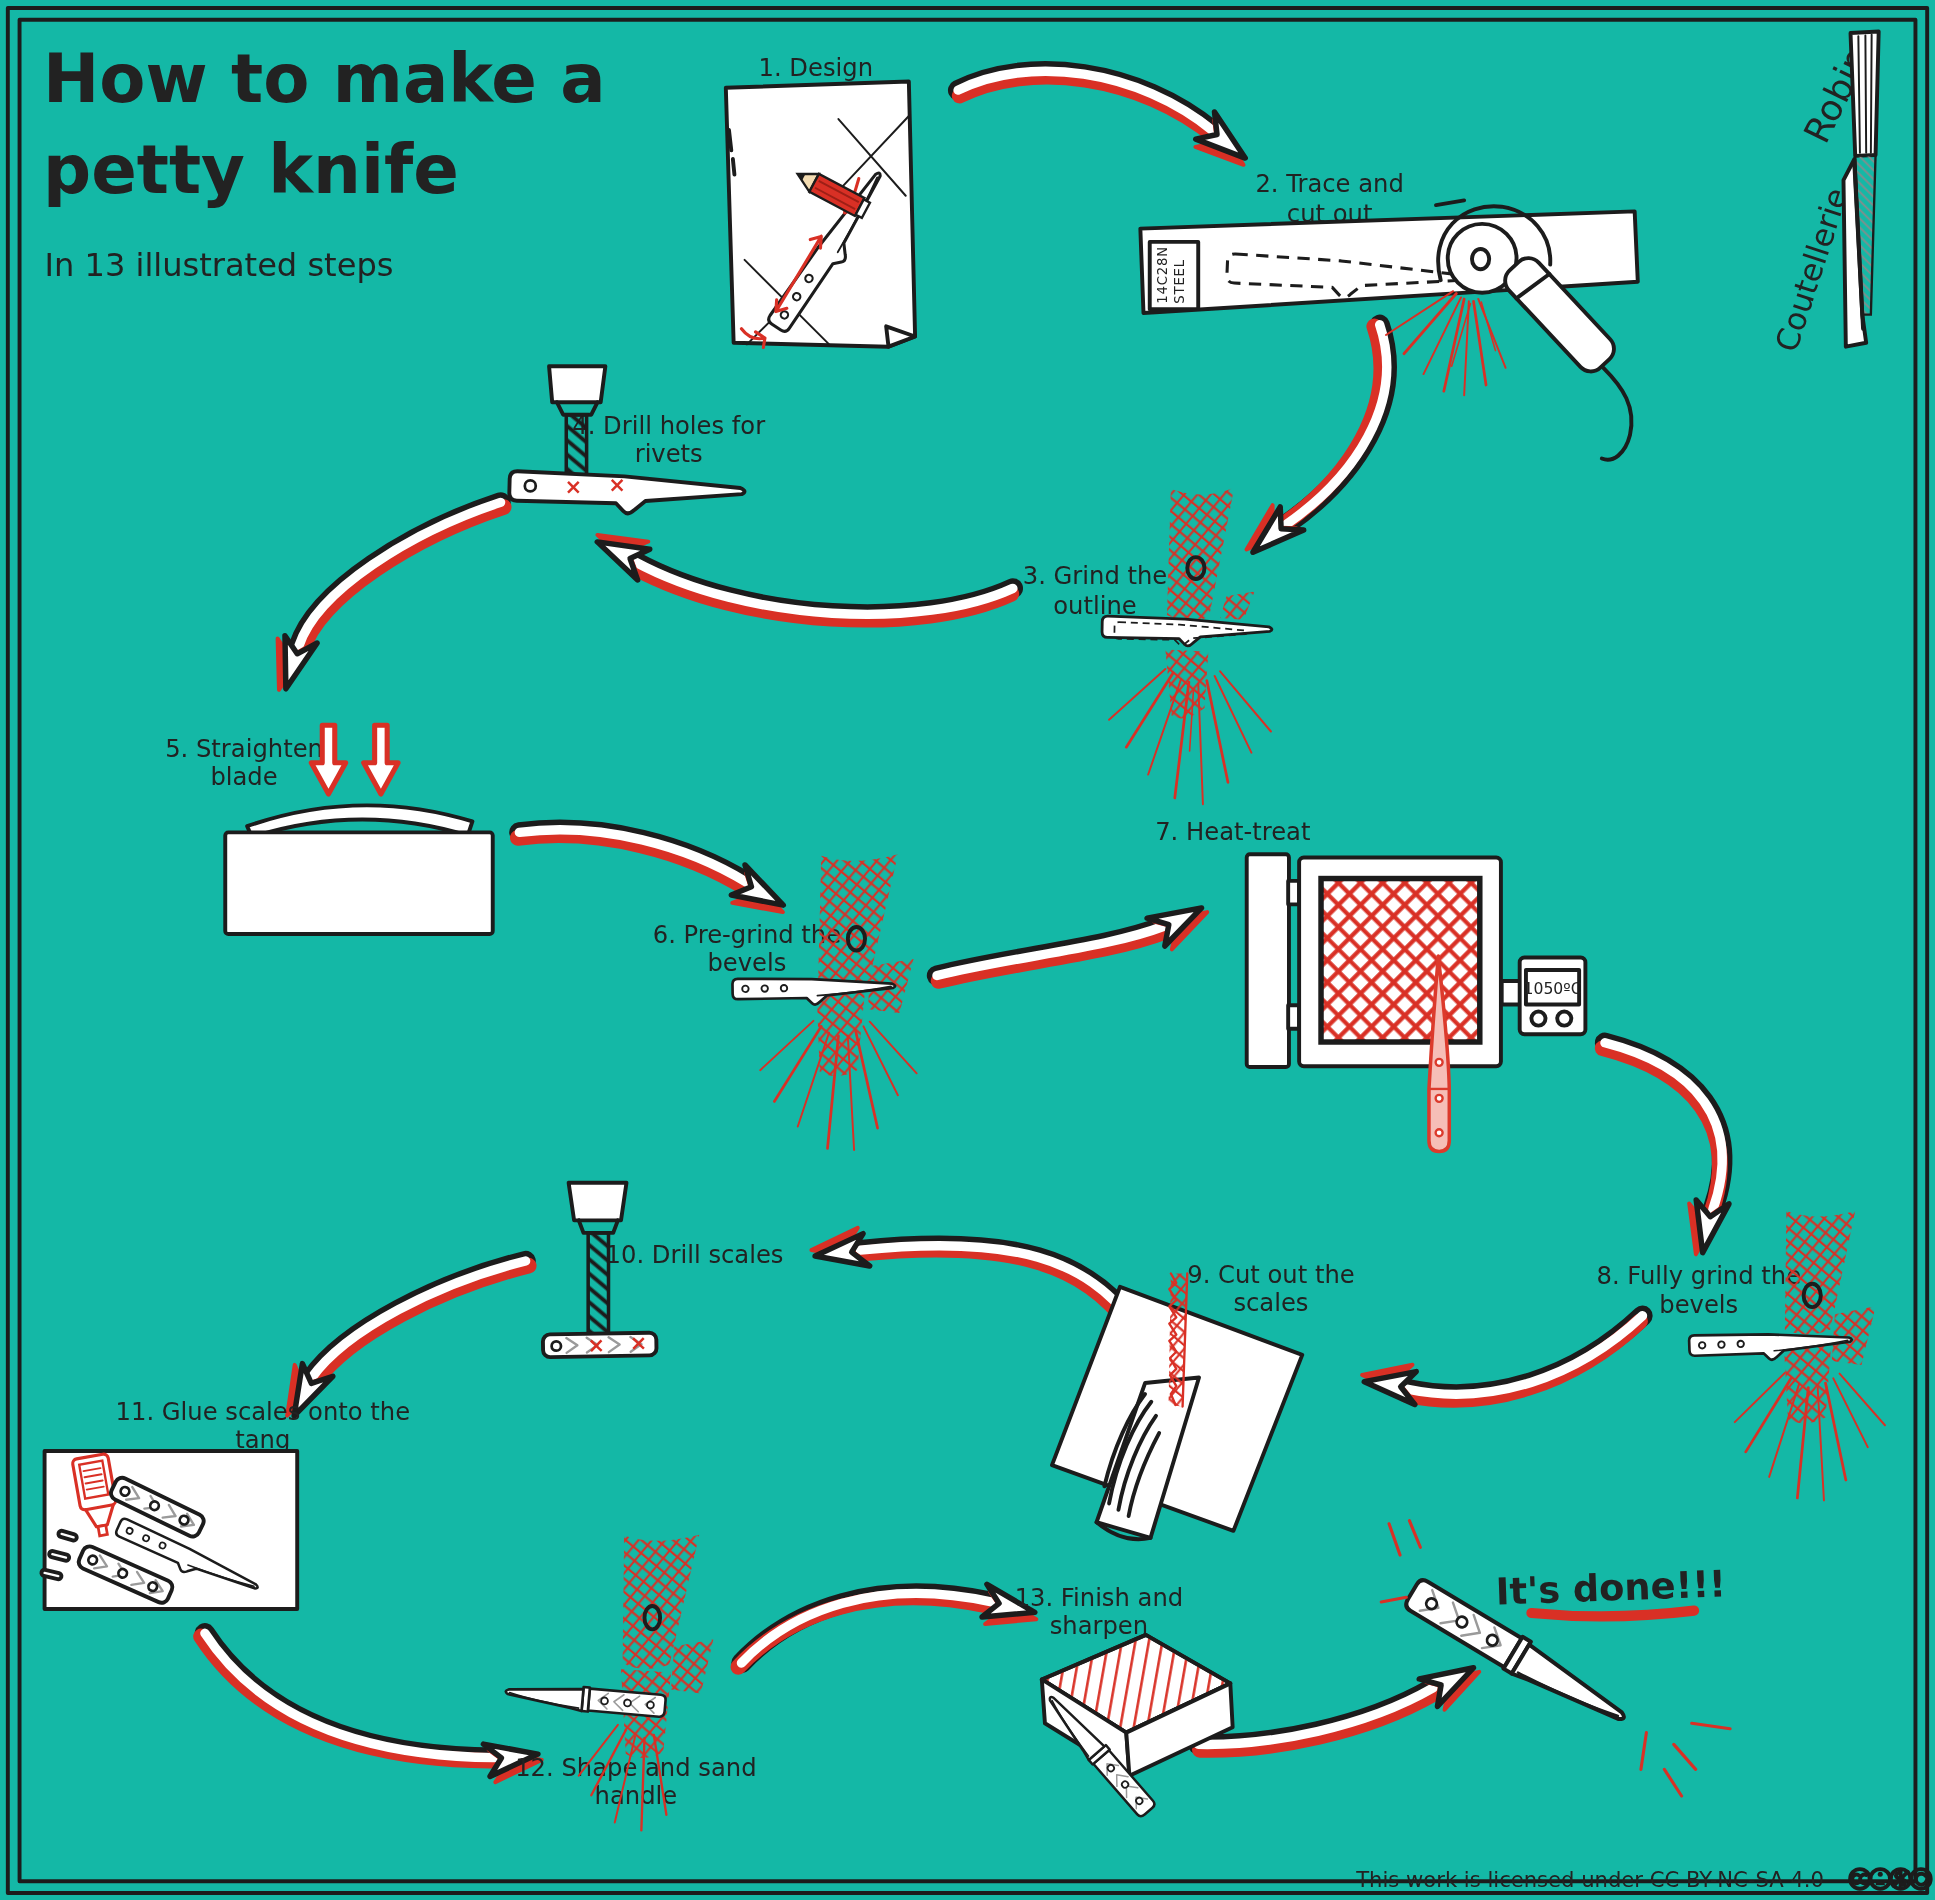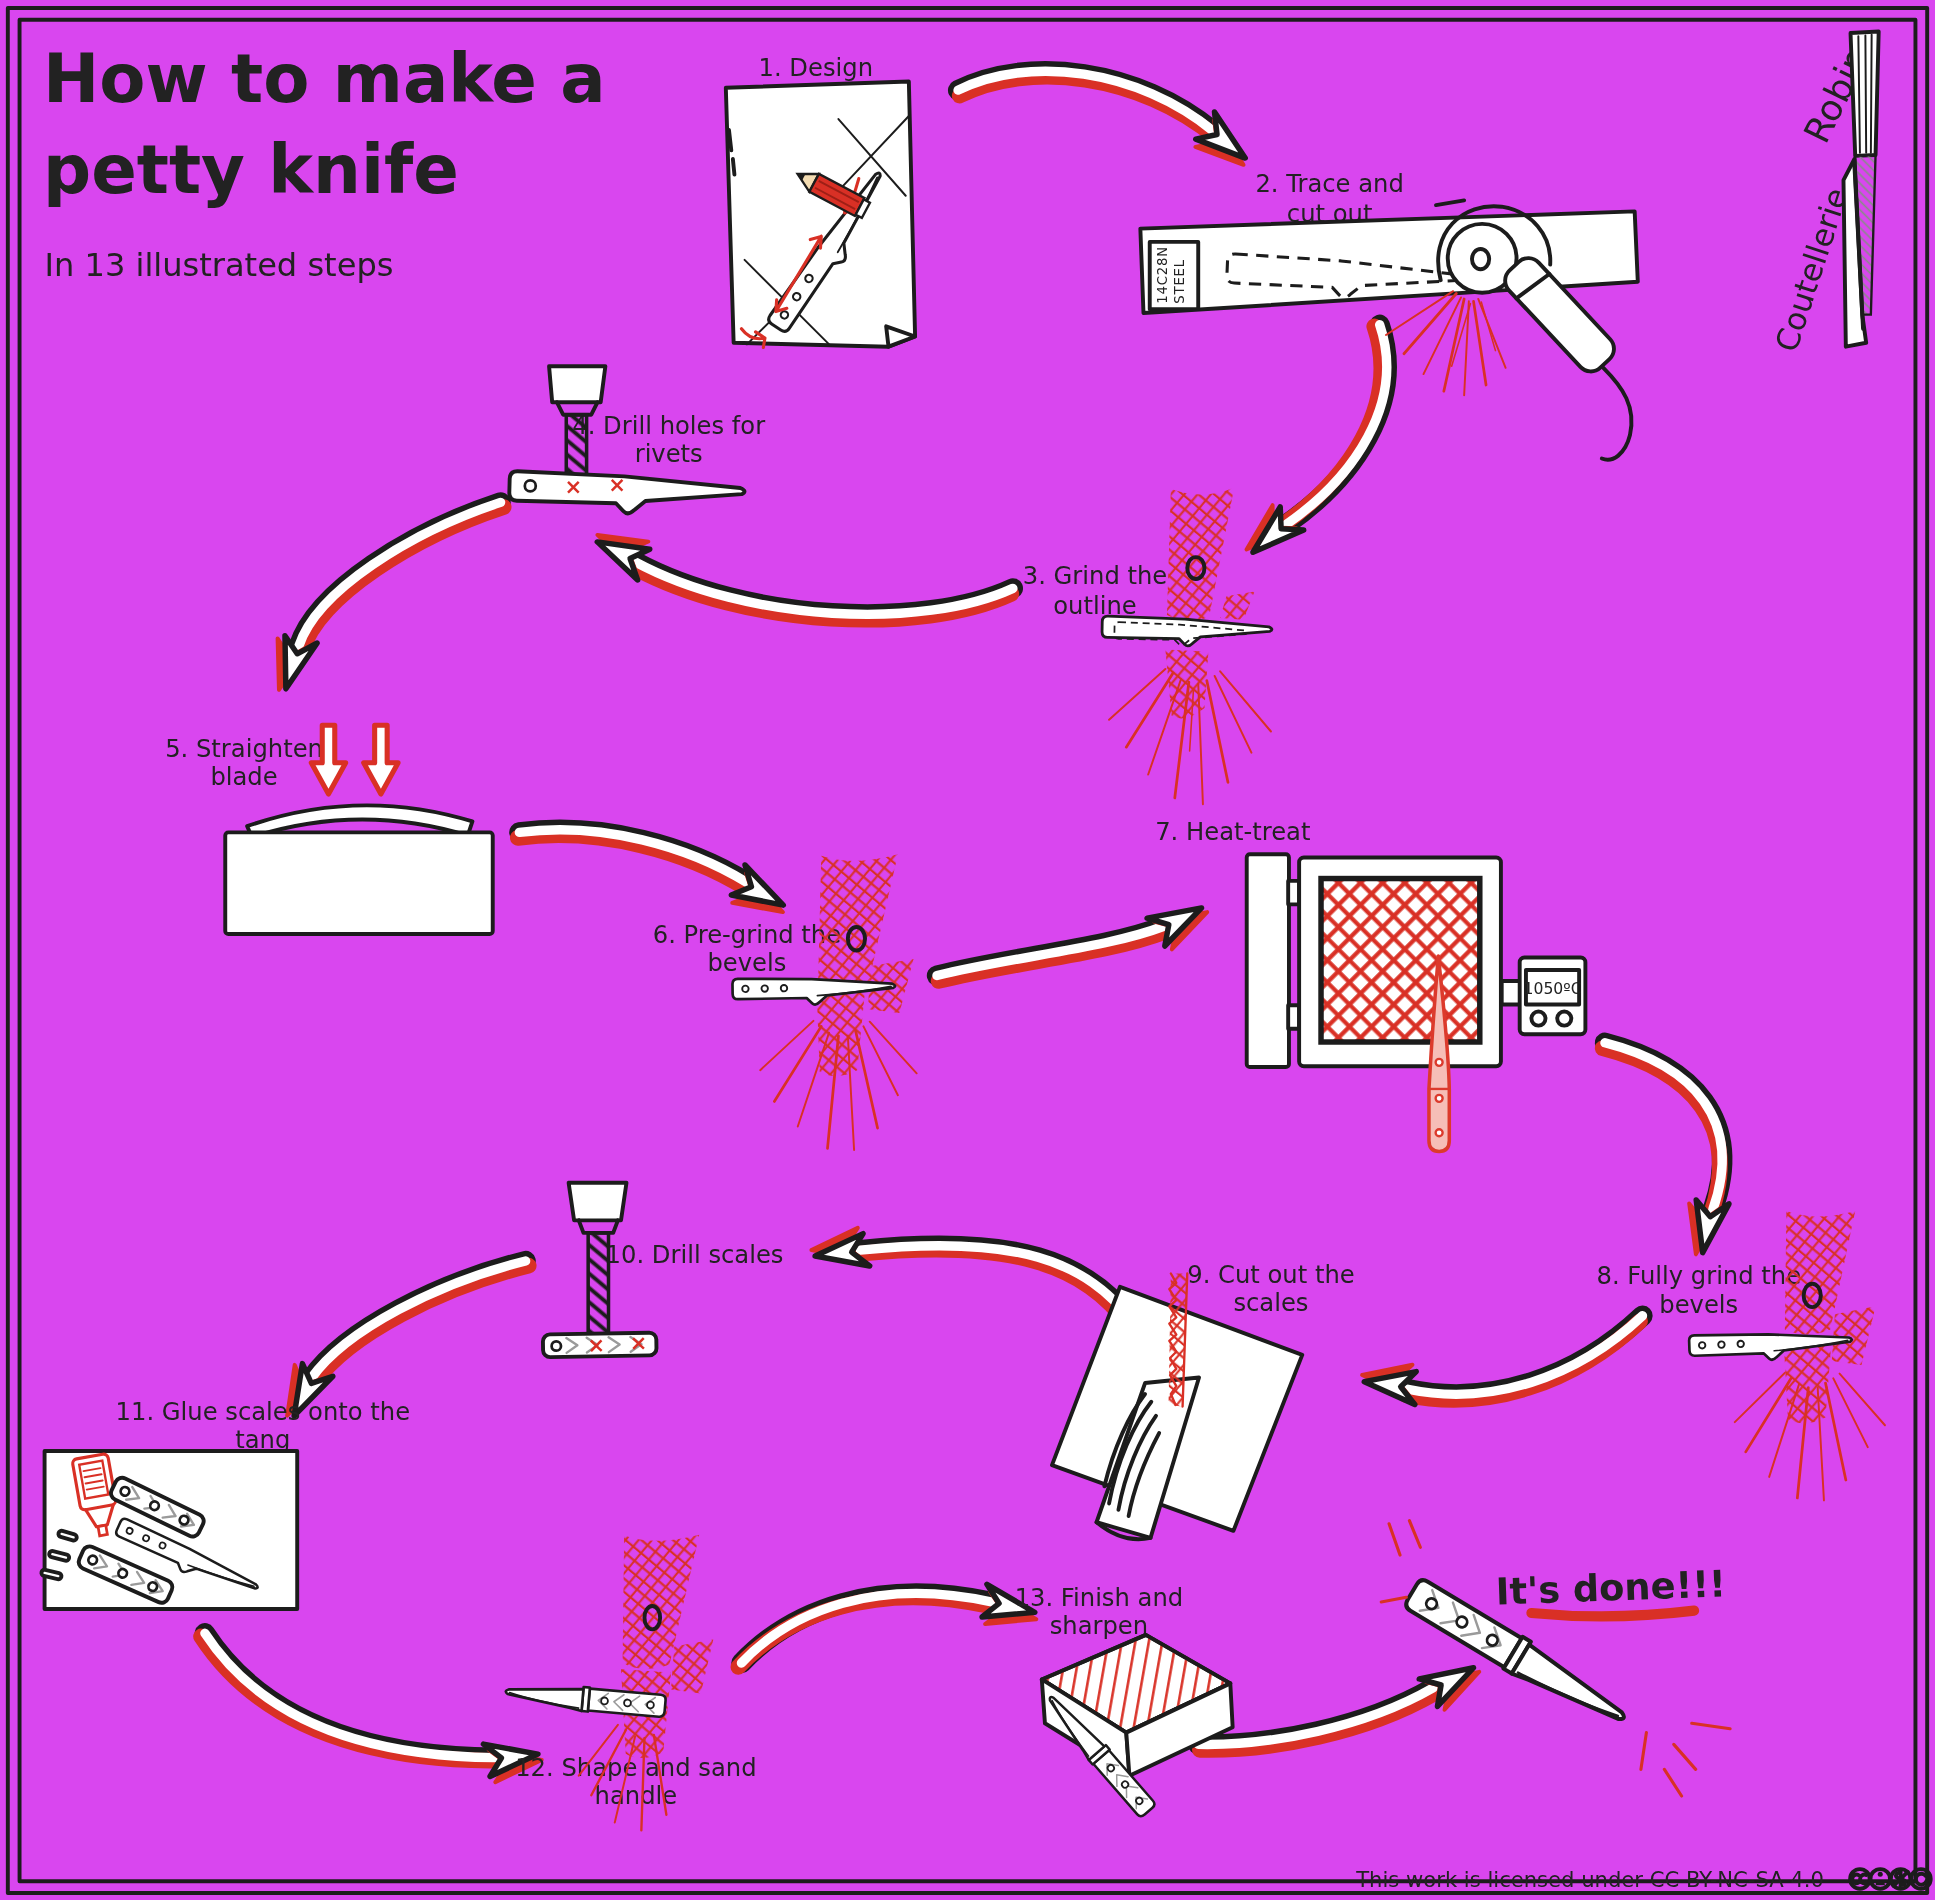--- a/index.html
+++ b/index.html
@@ -1,16 +1,16 @@
 <!DOCTYPE html>
 <html style="font-size:12.5px"><head>
 <meta charset="utf-8">
 <style>
   html,body{margin:0;padding:0;background:#fff;}
-  #poster{position:relative;width:1935px;height:1901px;background:#d946ef;overflow:hidden;}
+  #poster{position:relative;width:1935px;height:1901px;background:#14b8a6;overflow:hidden;}
   svg{position:absolute;left:0;top:0;}
   text{font-family:"DejaVu Sans","Liberation Sans",sans-serif;fill:#222;}
   .title1,.title2{font-size:86px;font-weight:600;}
   .subtitle{font-size:41px;}
   .step-label{font-size:31px;text-anchor:middle;}
   .step-label-left{font-size:31px;text-anchor:start;}
   .done-text{font-size:47px;font-weight:600;}
   .license-text{font-size:27px;text-anchor:end;}
   .steel-text{font-size:17px;letter-spacing:1px;}
   .temp-text{font-size:20px;text-anchor:middle;}

